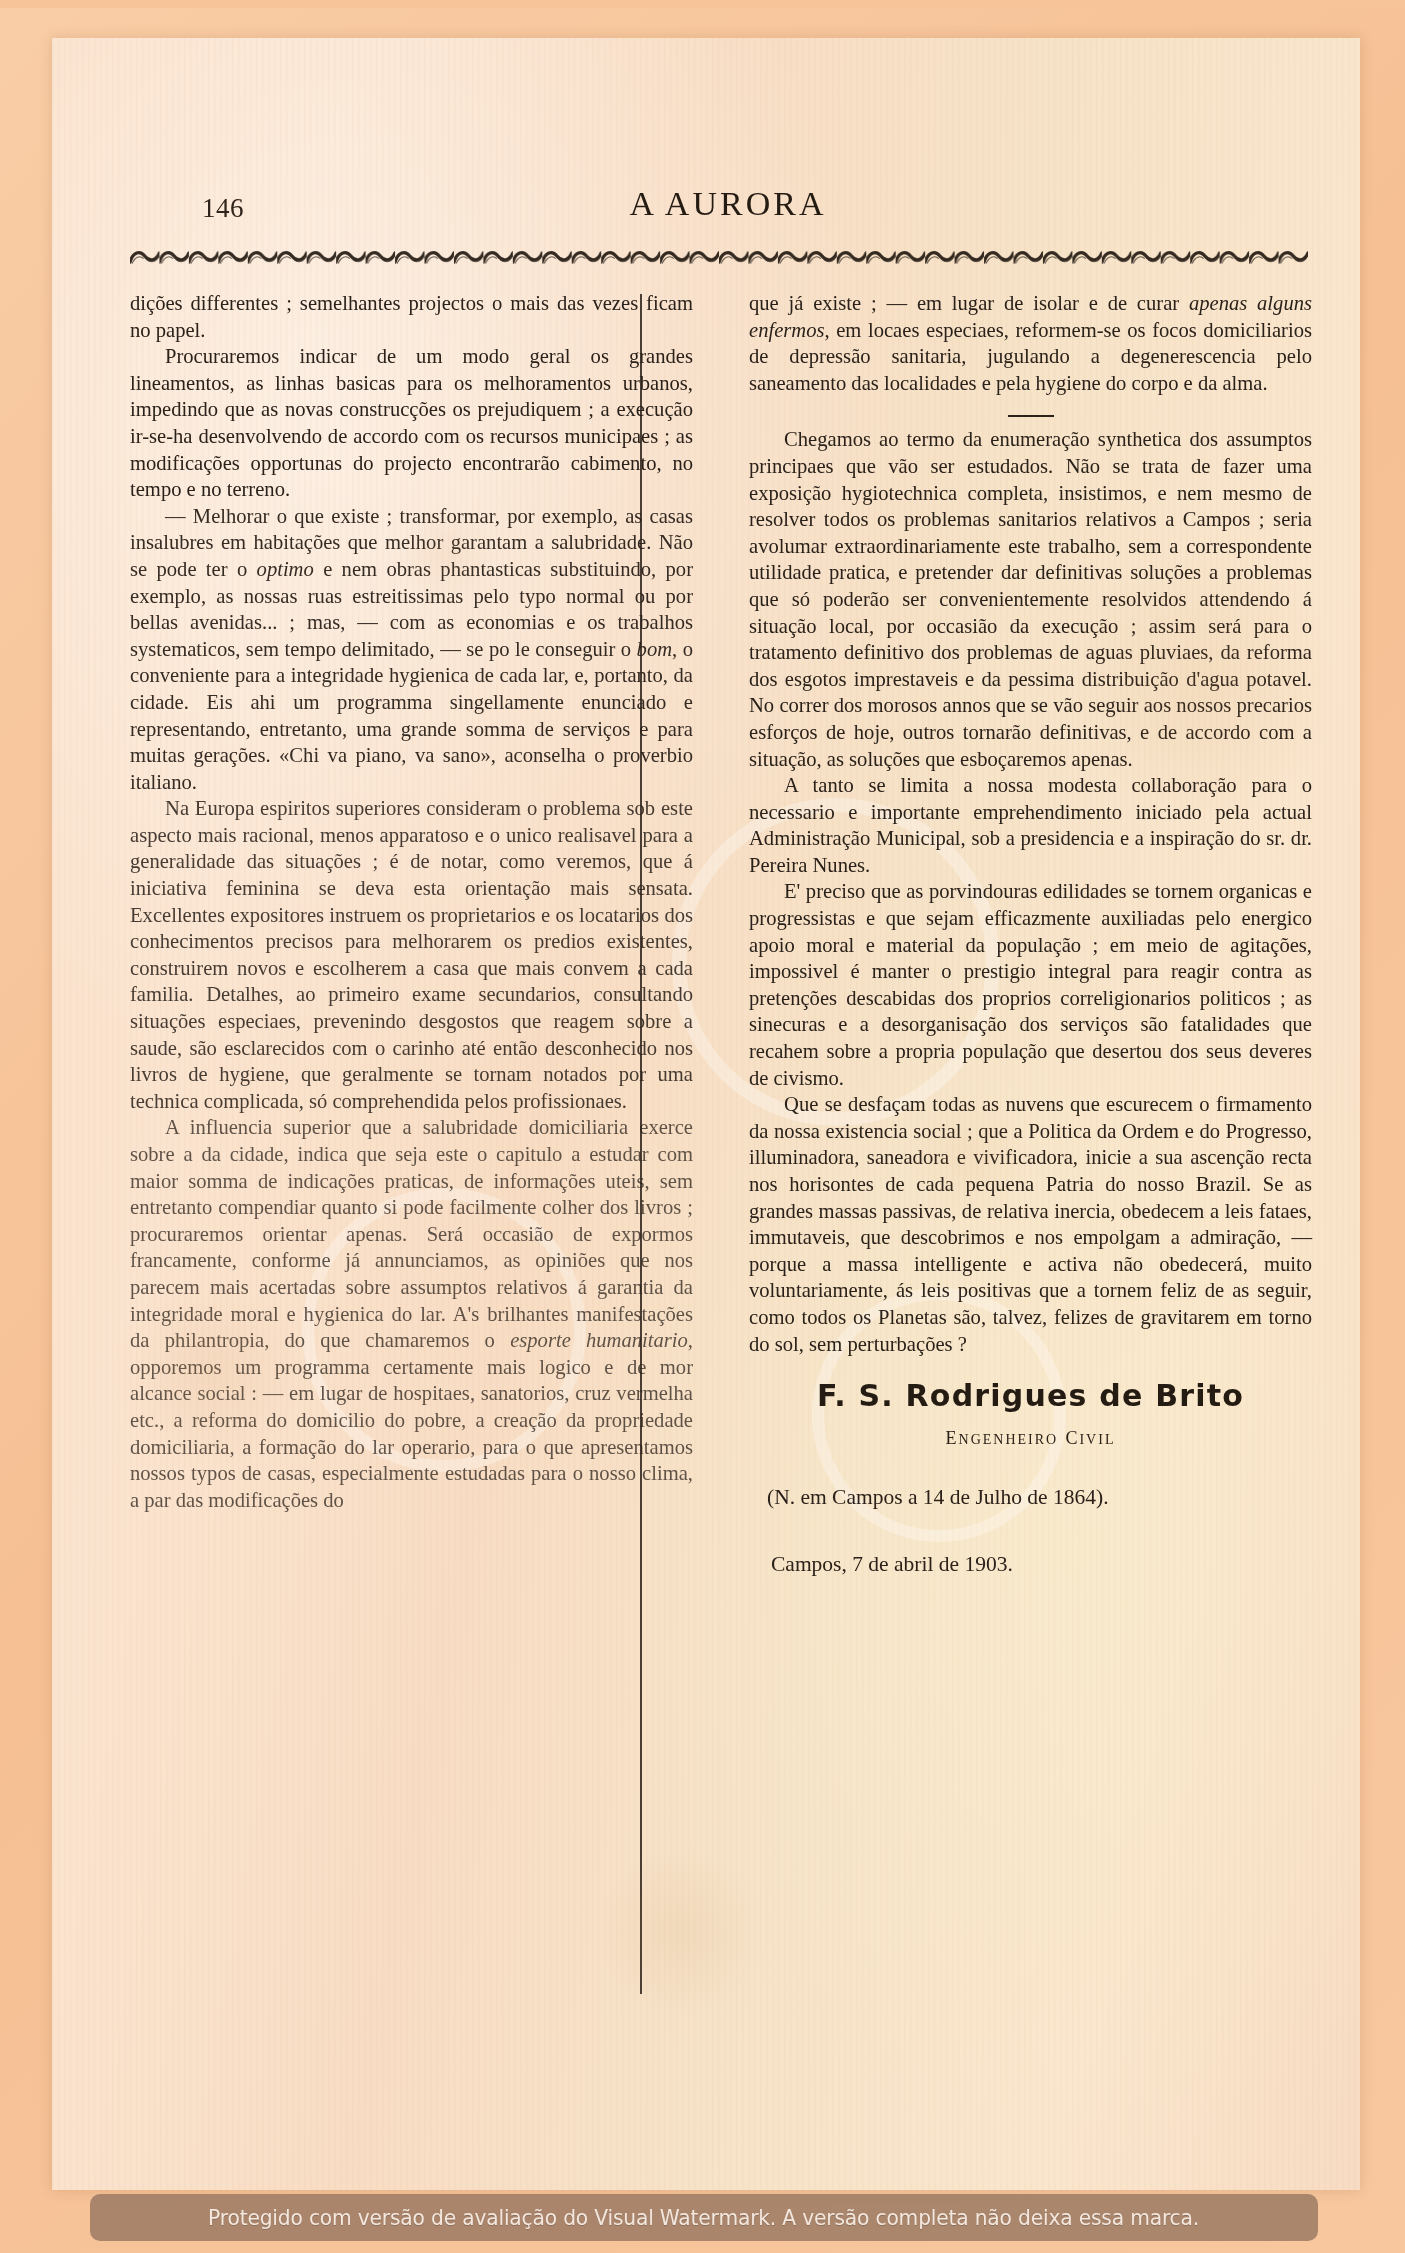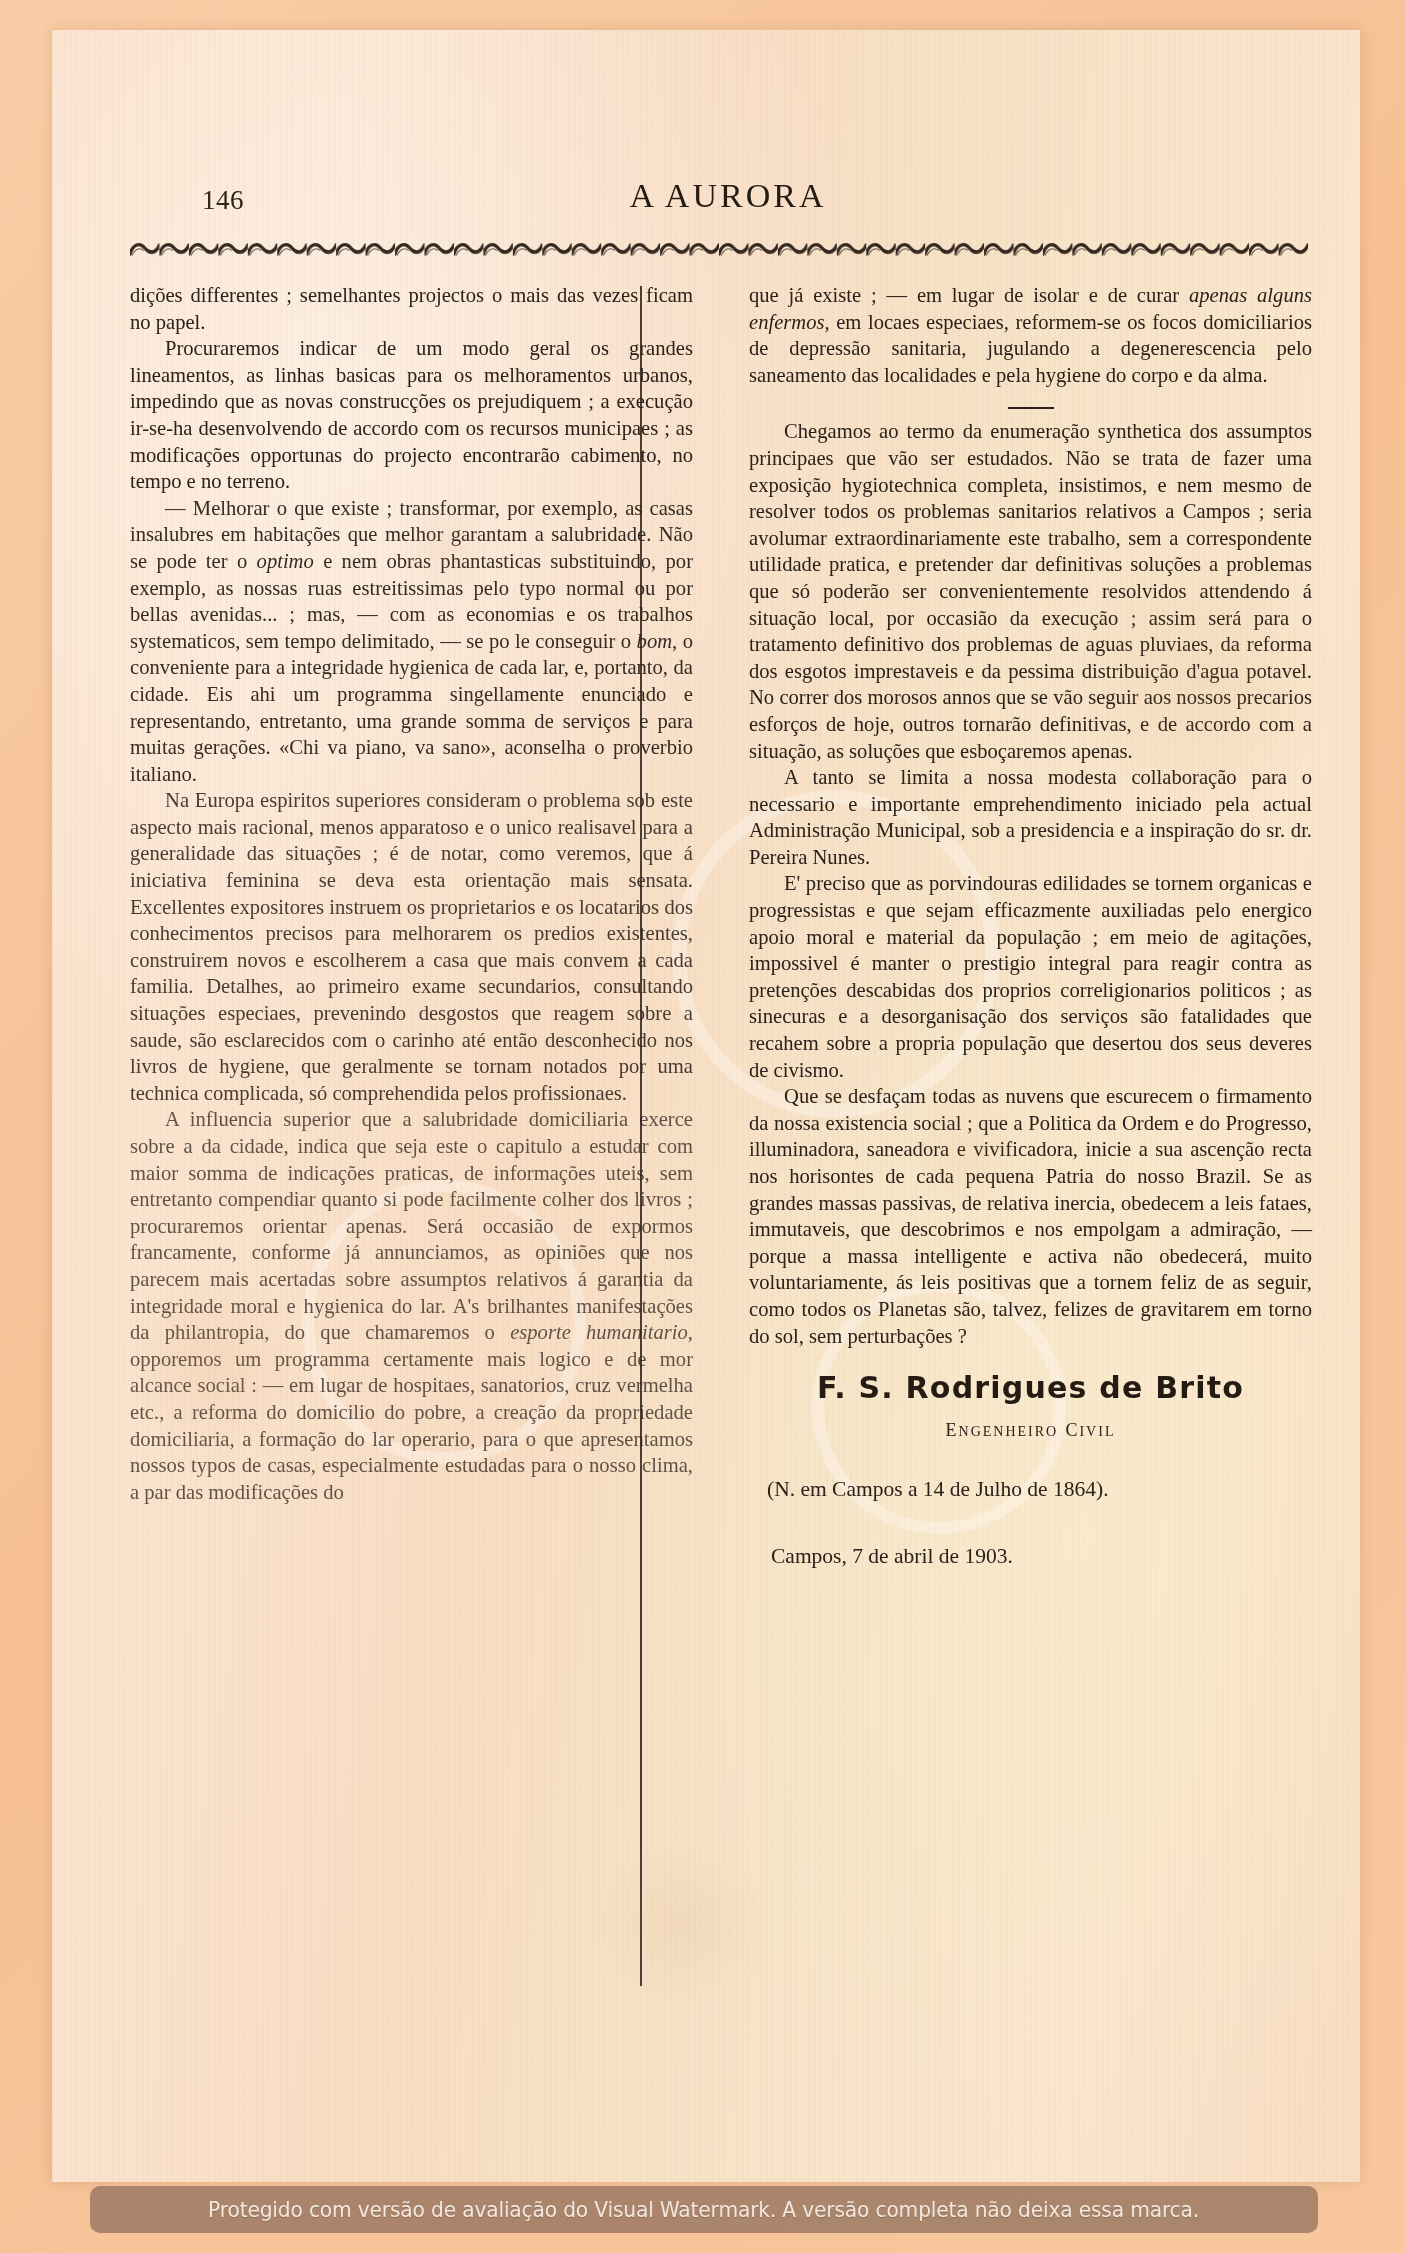--- a/index.html
+++ b/index.html
@@ -13,20 +13,21 @@
     position: relative;
     overflow: hidden;
     font-family: "Liberation Serif", "DejaVu Serif", serif;
   }
 
   
   #mount {
     position: absolute;
     inset: 0;
     background: linear-gradient(135deg,#f9cda6 0%,#f6c094 45%,#f8c79e 100%);
+    margin-top: 8px;
   }
 
   
   #sheet {
     position: absolute;
     left: 52px;
     top: 30px;
     width: 1308px;
     height: 2152px;
     background:

